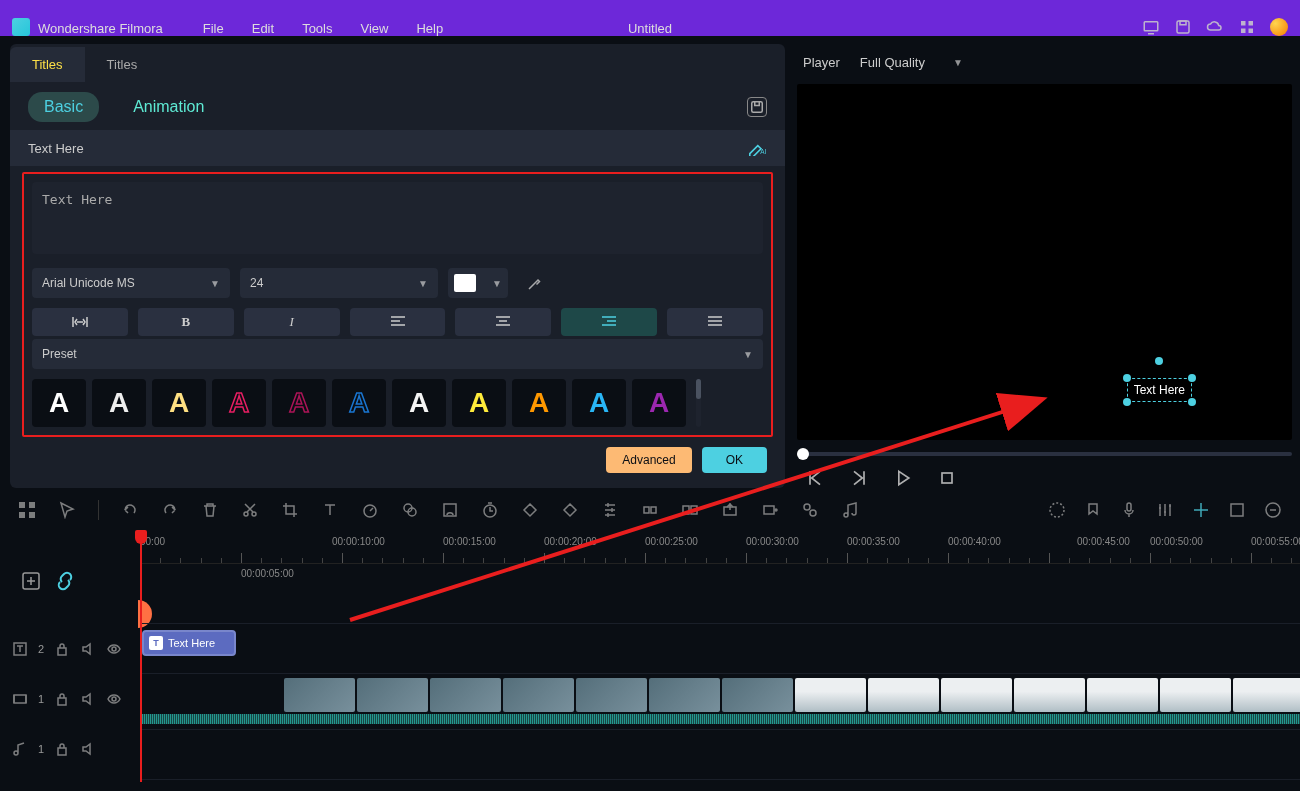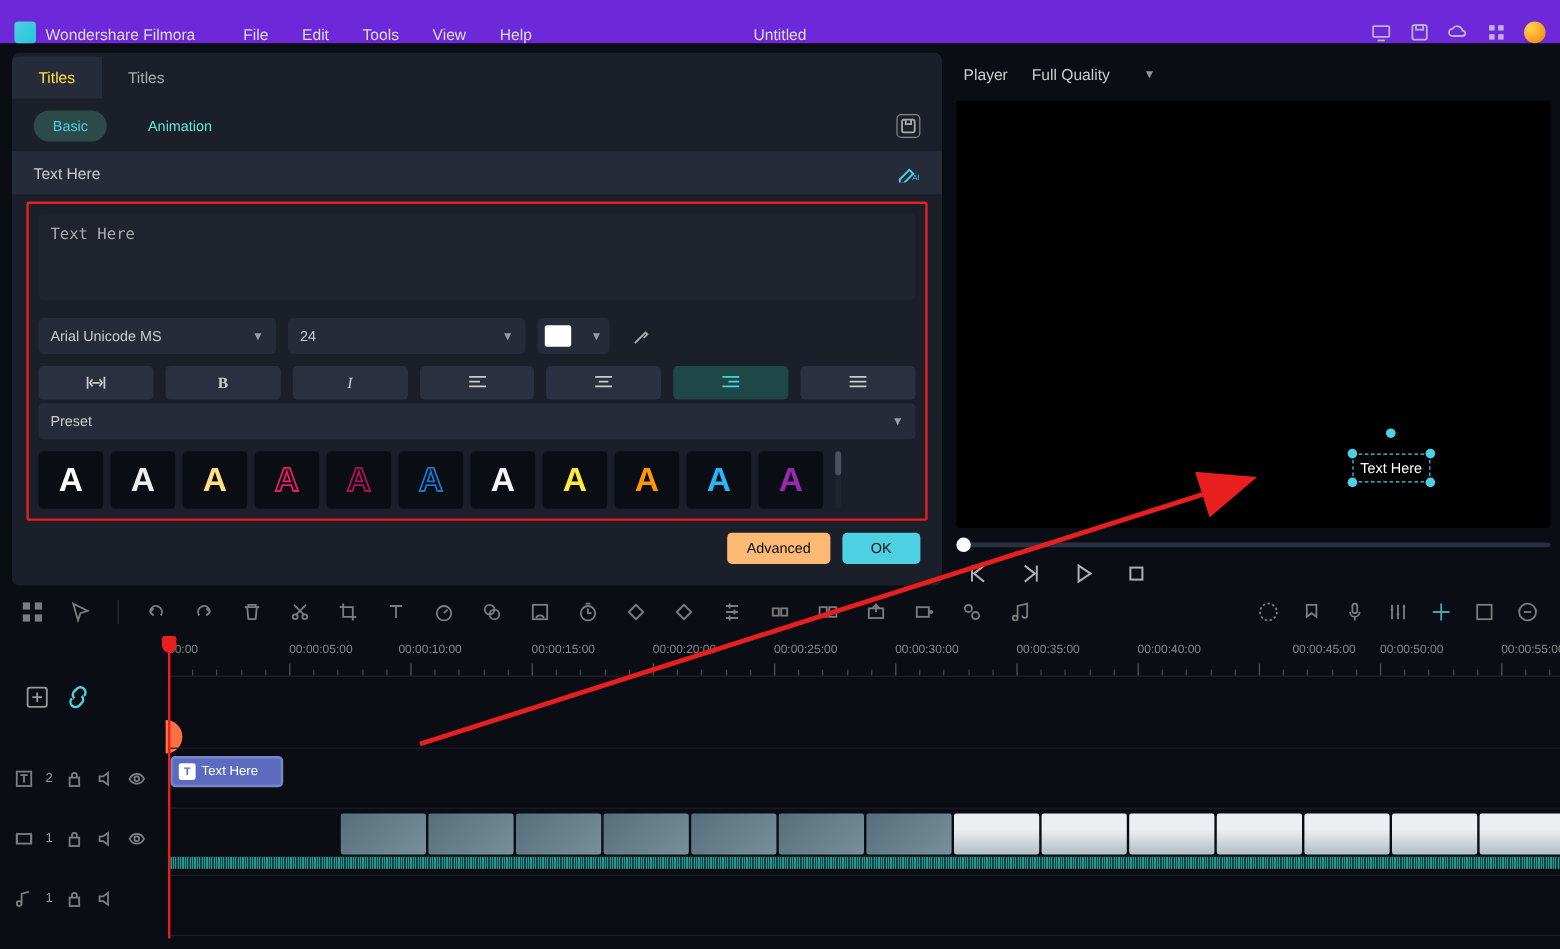--- a/index.html
+++ b/index.html
@@ -17,21 +17,21 @@
 
 
 .main-area { display: flex; height: 452px; }
 
 
 .left-panel { width: 775px; background: #1a1f29; margin: 8px 0 0 10px; border-radius: 6px; display: flex; flex-direction: column; }
 .panel-tabs { display: flex; height: 40px; align-items: center; padding-left: 0; }
 .panel-tab { padding: 10px 22px; font-size: 13px; cursor: pointer; color: #aaa; }
 .panel-tab.active { color: #fde047; background: #252b38; border-radius: 6px 0 0 0; }
 .sub-tabs { display: flex; align-items: center; padding: 8px 18px 8px 18px; position: relative; }
-.pill { padding: 6px 16px; border-radius: 14px; font-size: 12px; cursor: pointer; }
+.pill { padding: 6px 16px; border-radius: 14px; font-size: 16px; cursor: pointer; }
 .pill.active { background: #2c4a4a; color: #4dd0e1; }
 .pill.inactive { color: #5eead4; margin-left: 18px; }
 .save-btn { position: absolute; right: 18px; width: 20px; height: 20px; border: 1.5px solid #888; border-radius: 4px; cursor: pointer; }
 .section-header { display: flex; align-items: center; justify-content: space-between; padding: 10px 18px; background: #252b38; font-size: 13px; }
 .ai-icon { width: 20px; height: 16px; cursor: pointer; }
 
 .highlight-box { border: 2px solid #e91e1e; margin: 6px 12px 0 12px; padding: 8px; border-radius: 2px; }
 .text-input { width: 100%; height: 72px; background: #1e232e; border: none; color: #aaa; padding: 10px; font-size: 13px; resize: none; outline: none; border-radius: 4px; }
 .font-row { display: flex; gap: 10px; margin-top: 10px; align-items: center; }
 .dropdown { background: #252b38; border-radius: 4px; height: 30px; display: flex; align-items: center; padding: 0 10px; font-size: 12px; cursor: pointer; justify-content: space-between; }
@@ -394,21 +394,21 @@
       <path d="M8 12a4 4 0 010-6l2-2a4 4 0 016 6M14 10a4 4 0 010 6l-2 2a4 4 0 01-6-6"></path>
     </svg>
 
   <div class="ruler" id="ruler">
       <div class="ruler-mark" style="left: 0px;">00:00</div>
       <div class="tick-major" style="left: 0px;"></div>
       <div class="tick-minor" style="left: 20.2px;"></div>
       <div class="tick-minor" style="left: 40.4px;"></div>
       <div class="tick-minor" style="left: 60.6px;"></div>
       <div class="tick-minor" style="left: 80.8px;"></div>
-      <div class="ruler-mark" style="left: 101px;">00:00:05:00</div>
+      <div class="ruler-mark" style="left: 101px; margin-top: 32px;">00:00:05:00</div>
       <div class="tick-major" style="left: 101px;"></div>
       <div class="tick-minor" style="left: 121.2px;"></div>
       <div class="tick-minor" style="left: 141.4px;"></div>
       <div class="tick-minor" style="left: 161.6px;"></div>
       <div class="tick-minor" style="left: 181.8px;"></div>
       <div class="ruler-mark" style="left: 192px;">00:00:10:00</div>
       <div class="tick-major" style="left: 202px;"></div>
       <div class="tick-minor" style="left: 222.2px;"></div>
       <div class="tick-minor" style="left: 242.4px;"></div>
       <div class="tick-minor" style="left: 262.6px;"></div>

